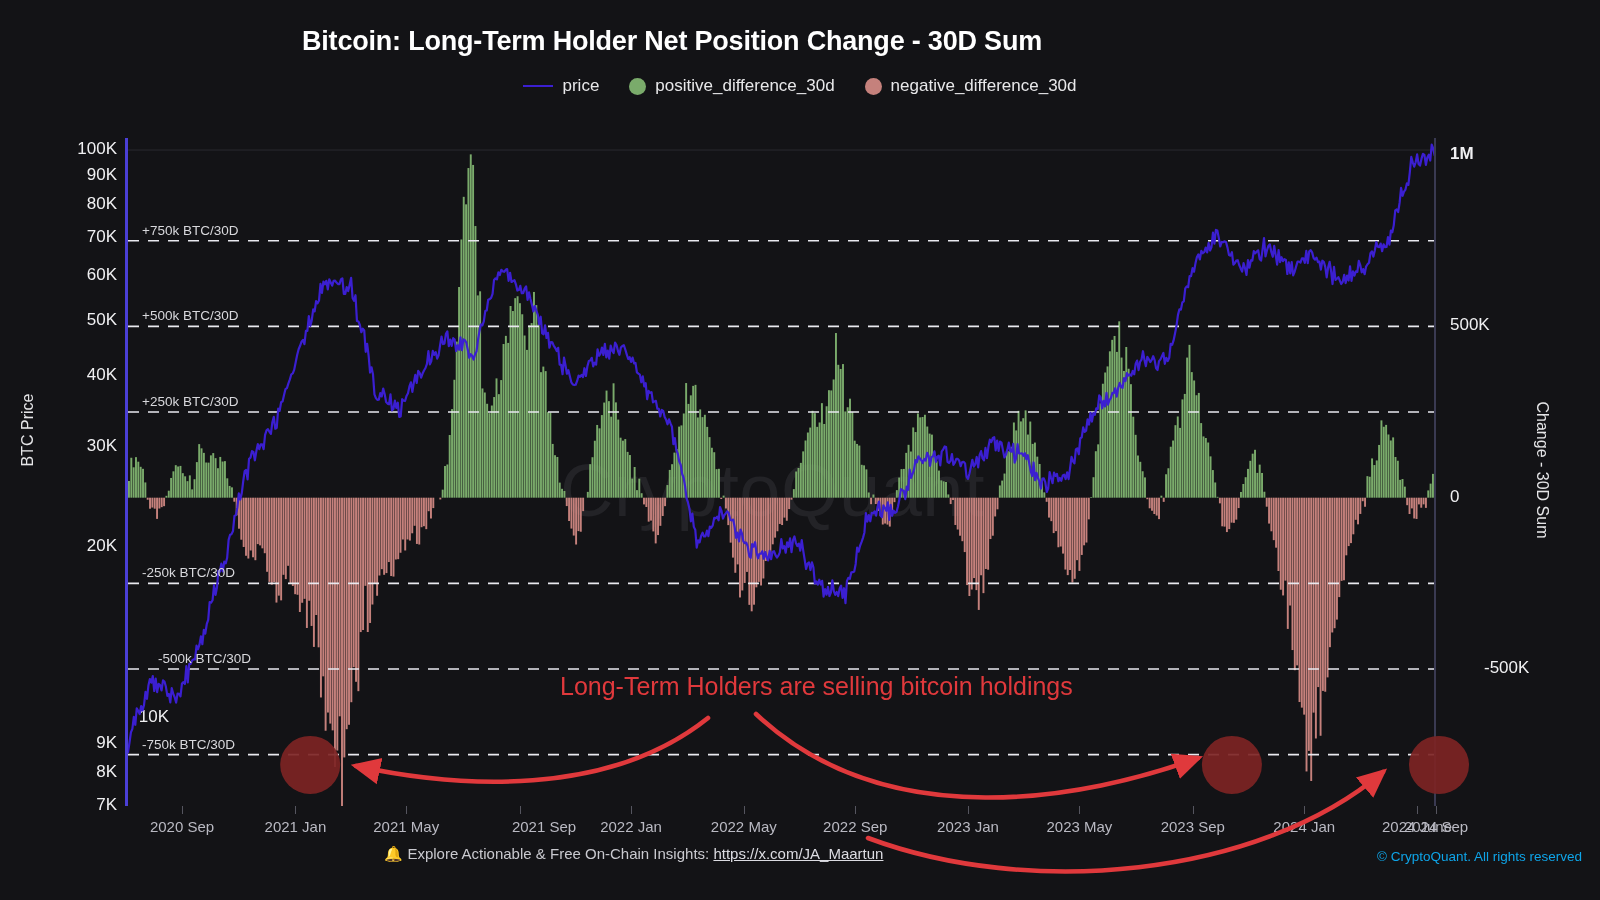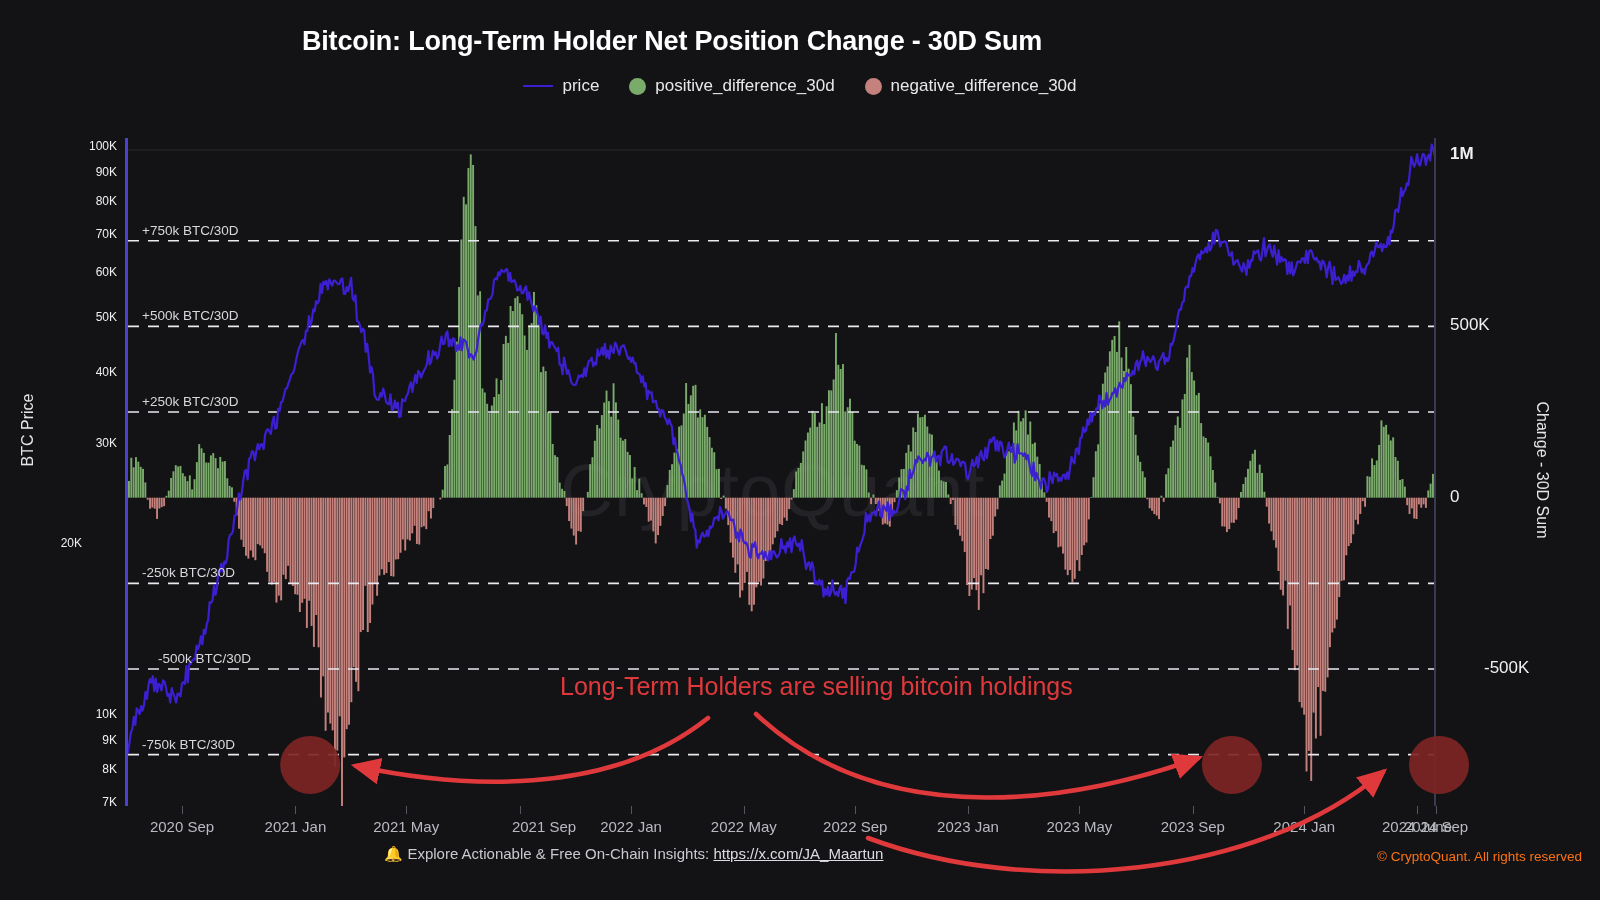--- a/index.html
+++ b/index.html
@@ -56,21 +56,21 @@
   .watermark {
     position: absolute; left: 50%; top: 310px;
     transform: translateX(-52%);
     font-size: 74px; color: #232327; font-weight: 400;
     white-space: nowrap; pointer-events: none; letter-spacing: 0.5px;
   }
 
   
   .ytick-l {
     position: absolute; right: 1484px; 
-    color: #f0f0f2; font-size: 12px; text-align: center;
+    color: #f0f0f2; font-size: 17px; text-align: center;
     white-space: nowrap;
   }
   .ytick-r {
     position: absolute;
     color: #f0f0f2; font-size: 17px; text-align: left;
     white-space: nowrap;
   }
   .xtick {
     position: absolute; top: 818px;
     color: #b9b9c2; font-size: 15px;
@@ -92,21 +92,21 @@
 
   
   .footer {
     position: absolute; top: 845px; left: 0; width: 1268px;
     text-align: center; color: #c9c9cf; font-size: 15px;
   }
   .footer .bell { color: #f5c24b; }
   .footer a { color: #dcdce2; text-decoration: underline; }
   .copyright {
     position: absolute; top: 849px; right: 18px;
-    color: #f97316; font-size: 13.5px; white-space: nowrap;
+    color: #0ea5e9; font-size: 13.5px; white-space: nowrap;
   }
 </style>
 </head>
 <body>
 
 <div id="root">
 
   <div class="title">Bitcoin: Long-Term Holder Net Position Change - 30D Sum</div>
 
   <div class="legend">
@@ -129,22 +129,22 @@
 
   <div id="yticks-left">
       <div class="ytick-l" style="right: 1483px; top: 139.035px;">100K</div>
       <div class="ytick-l" style="right: 1483px; top: 165.025px;">90K</div>
       <div class="ytick-l" style="right: 1483px; top: 194.078px;">80K</div>
       <div class="ytick-l" style="right: 1483px; top: 227.017px;">70K</div>
       <div class="ytick-l" style="right: 1483px; top: 265.042px;">60K</div>
       <div class="ytick-l" style="right: 1483px; top: 310.015px;">50K</div>
       <div class="ytick-l" style="right: 1483px; top: 365.058px;">40K</div>
       <div class="ytick-l" style="right: 1483px; top: 436.021px;">30K</div>
-      <div class="ytick-l" style="right: 1518px; top: 536.038px;">20K</div>
-      <div class="ytick-l" style="right: 1483px; top: 707.018px;">10K</div>
+      <div class="ytick-l" style="right: 1483px; top: 536.038px;">20K</div>
+      <div class="ytick-l" style="right: 1431px; top: 707.018px;">10K</div>
       <div class="ytick-l" style="right: 1483px; top: 733.008px;">9K</div>
       <div class="ytick-l" style="right: 1483px; top: 762.062px;">8K</div>
       <div class="ytick-l" style="right: 1483px; top: 795px;">7K</div>
     </div>
   <div id="yticks-right">
       <div class="ytick-r" style="left: 1450px; top: 144.128px; font-weight: bold;">1M</div>
       <div class="ytick-r" style="left: 1450px; top: 315.41px;">500K</div>
       <div class="ytick-r" style="left: 1450px; top: 486.692px;">0</div>
       <div class="ytick-r" style="left: 1450px; top: 657.974px; margin-left: 34px;">-500K</div>
     </div>

